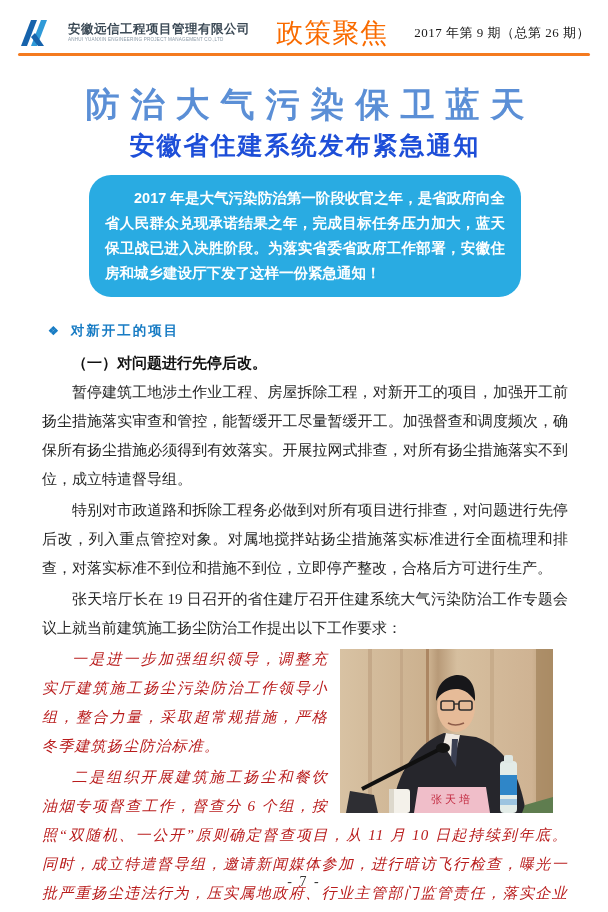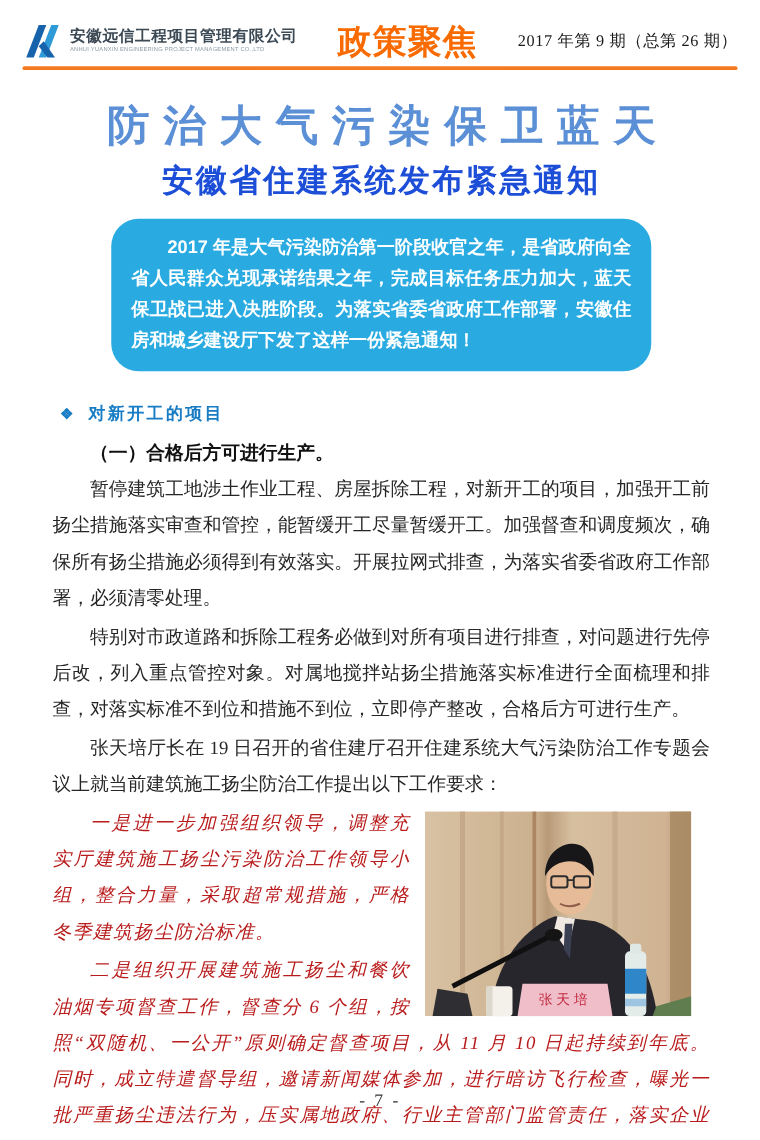--- a/index.html
+++ b/index.html
@@ -4,36 +4,36 @@
 <style>
   html,body{margin:0;padding:0;background:#e8e8e8;}
   .page{
     position:relative;width:608px;height:912px;margin:0 auto;
     background:#ffffff;overflow:hidden;
     font-family:"Liberation Serif", serif;color:#262626;
   }
   
   .header{position:absolute;top:14px;left:18px;right:18px;height:38px;
     display:flex;align-items:center;justify-content:space-between;}
-  .brand{display:flex;align-items:center;gap:4px;}
+  .brand{display:flex;align-items:center;gap:16px;}
   .brand svg{display:block;}
   .brand-text{display:flex;flex-direction:column;line-height:1.05;}
   .brand-cn{font-family:"Liberation Sans",sans-serif;font-weight:bold;
     font-size:12.5px;color:#3c4a56;letter-spacing:.5px;}
   .brand-en{font-family:"Liberation Sans",sans-serif;font-size:4.6px;
     color:#8a99a6;letter-spacing:.2px;margin-top:2px;}
-  .masthead{font-family:"Liberation Sans",sans-serif;font-weight:bold;
+  .masthead{font-family:"Liberation Sans",sans-serif;font-weight:normal;
     font-size:27px;color:#f96b00;letter-spacing:1px;}
   .issue{font-size:13px;color:#1a1a1a;letter-spacing:.5px;}
   .header-rule{position:absolute;top:53px;left:18px;right:18px;height:3px;
     background:#f47a1f;border-radius:2px;}
   
   .content{position:absolute;top:64px;left:42px;right:40px;}
   .article-title{margin:20px 0 0;text-align:center;
-    font-family:Liberation Mono, monospace;font-weight:bold;
+    font-family:Liberation Sans, sans-serif;font-weight:bold;
     font-size:34px;line-height:40px;color:#5b8fd6;letter-spacing:11px;text-indent:11px;}
   .article-subtitle{margin:6px 0 0;text-align:center;font-weight:bold;
     font-size:25px;line-height:32px;color:#1d4ed8;letter-spacing:2px;}
   .lead-box{width:400px;margin:13px auto 0;background:#29abe2;
     border-radius:22px;padding:11px 16px;
     font-family:"Liberation Sans",sans-serif;font-weight:bold;
     font-size:14.5px;line-height:25px;color:#ffffff;
     text-align:justify;text-indent:2em;}
   .section-head{margin-top:25px;display:flex;align-items:center;gap:12px;
     font-family:"Liberation Sans",sans-serif;font-weight:bold;
@@ -80,23 +80,23 @@
     <h1 class="article-title">防治大气污染保卫蓝天</h1>
     <h2 class="article-subtitle">安徽省住建系统发布紧急通知</h2>
 
     <div class="lead-box">2017 年是大气污染防治第一阶段收官之年，是省政府向全省人民群众兑现承诺结果之年，完成目标任务压力加大，蓝天保卫战已进入决胜阶段。为落实省委省政府工作部署，安徽住房和城乡建设厅下发了这样一份紧急通知！</div>
 
     <div class="section-head">
       <span class="diamond">❖</span>
       <span>对新开工的项目</span>
     </div>
 
-    <p class="subheading">（一）合格后方可进行生产。</p>
+    <p class="subheading">（一）对问题进行先停后改。</p>
 
-    <p class="para">暂停建筑工地涉土作业工程、房屋拆除工程，对新开工的项目，加强开工前扬尘措施落实审查和管控，能暂缓开工尽量暂缓开工。加强督查和调度频次，确保所有扬尘措施必须得到有效落实。开展拉网式排查，为落实省委省政府工作部署，必须清零处理。</p>
+    <p class="para">暂停建筑工地涉土作业工程、房屋拆除工程，对新开工的项目，加强开工前扬尘措施落实审查和管控，能暂缓开工尽量暂缓开工。加强督查和调度频次，确保所有扬尘措施必须得到有效落实。开展拉网式排查，对所有扬尘措施落实不到位，成立特遣督导组。</p>
     <p class="para">特别对市政道路和拆除工程务必做到对所有项目进行排查，对问题进行先停后改，列入重点管控对象。对属地搅拌站扬尘措施落实标准进行全面梳理和排查，对落实标准不到位和措施不到位，立即停产整改，合格后方可进行生产。</p>
     <p class="para">张天培厅长在 19 日召开的省住建厅召开住建系统大气污染防治工作专题会议上就当前建筑施工扬尘防治工作提出以下工作要求：</p>
 
     <div class="photo">
       <svg width="213" height="164" viewBox="0 0 213 164">
         <defs>
           <linearGradient id="curtain" x1="0" y1="0" x2="1" y2="0">
             <stop offset="0" stop-color="#d8c2a3"></stop>
             <stop offset="0.42" stop-color="#cbb08e"></stop>
             <stop offset="0.46" stop-color="#b89a78"></stop>

